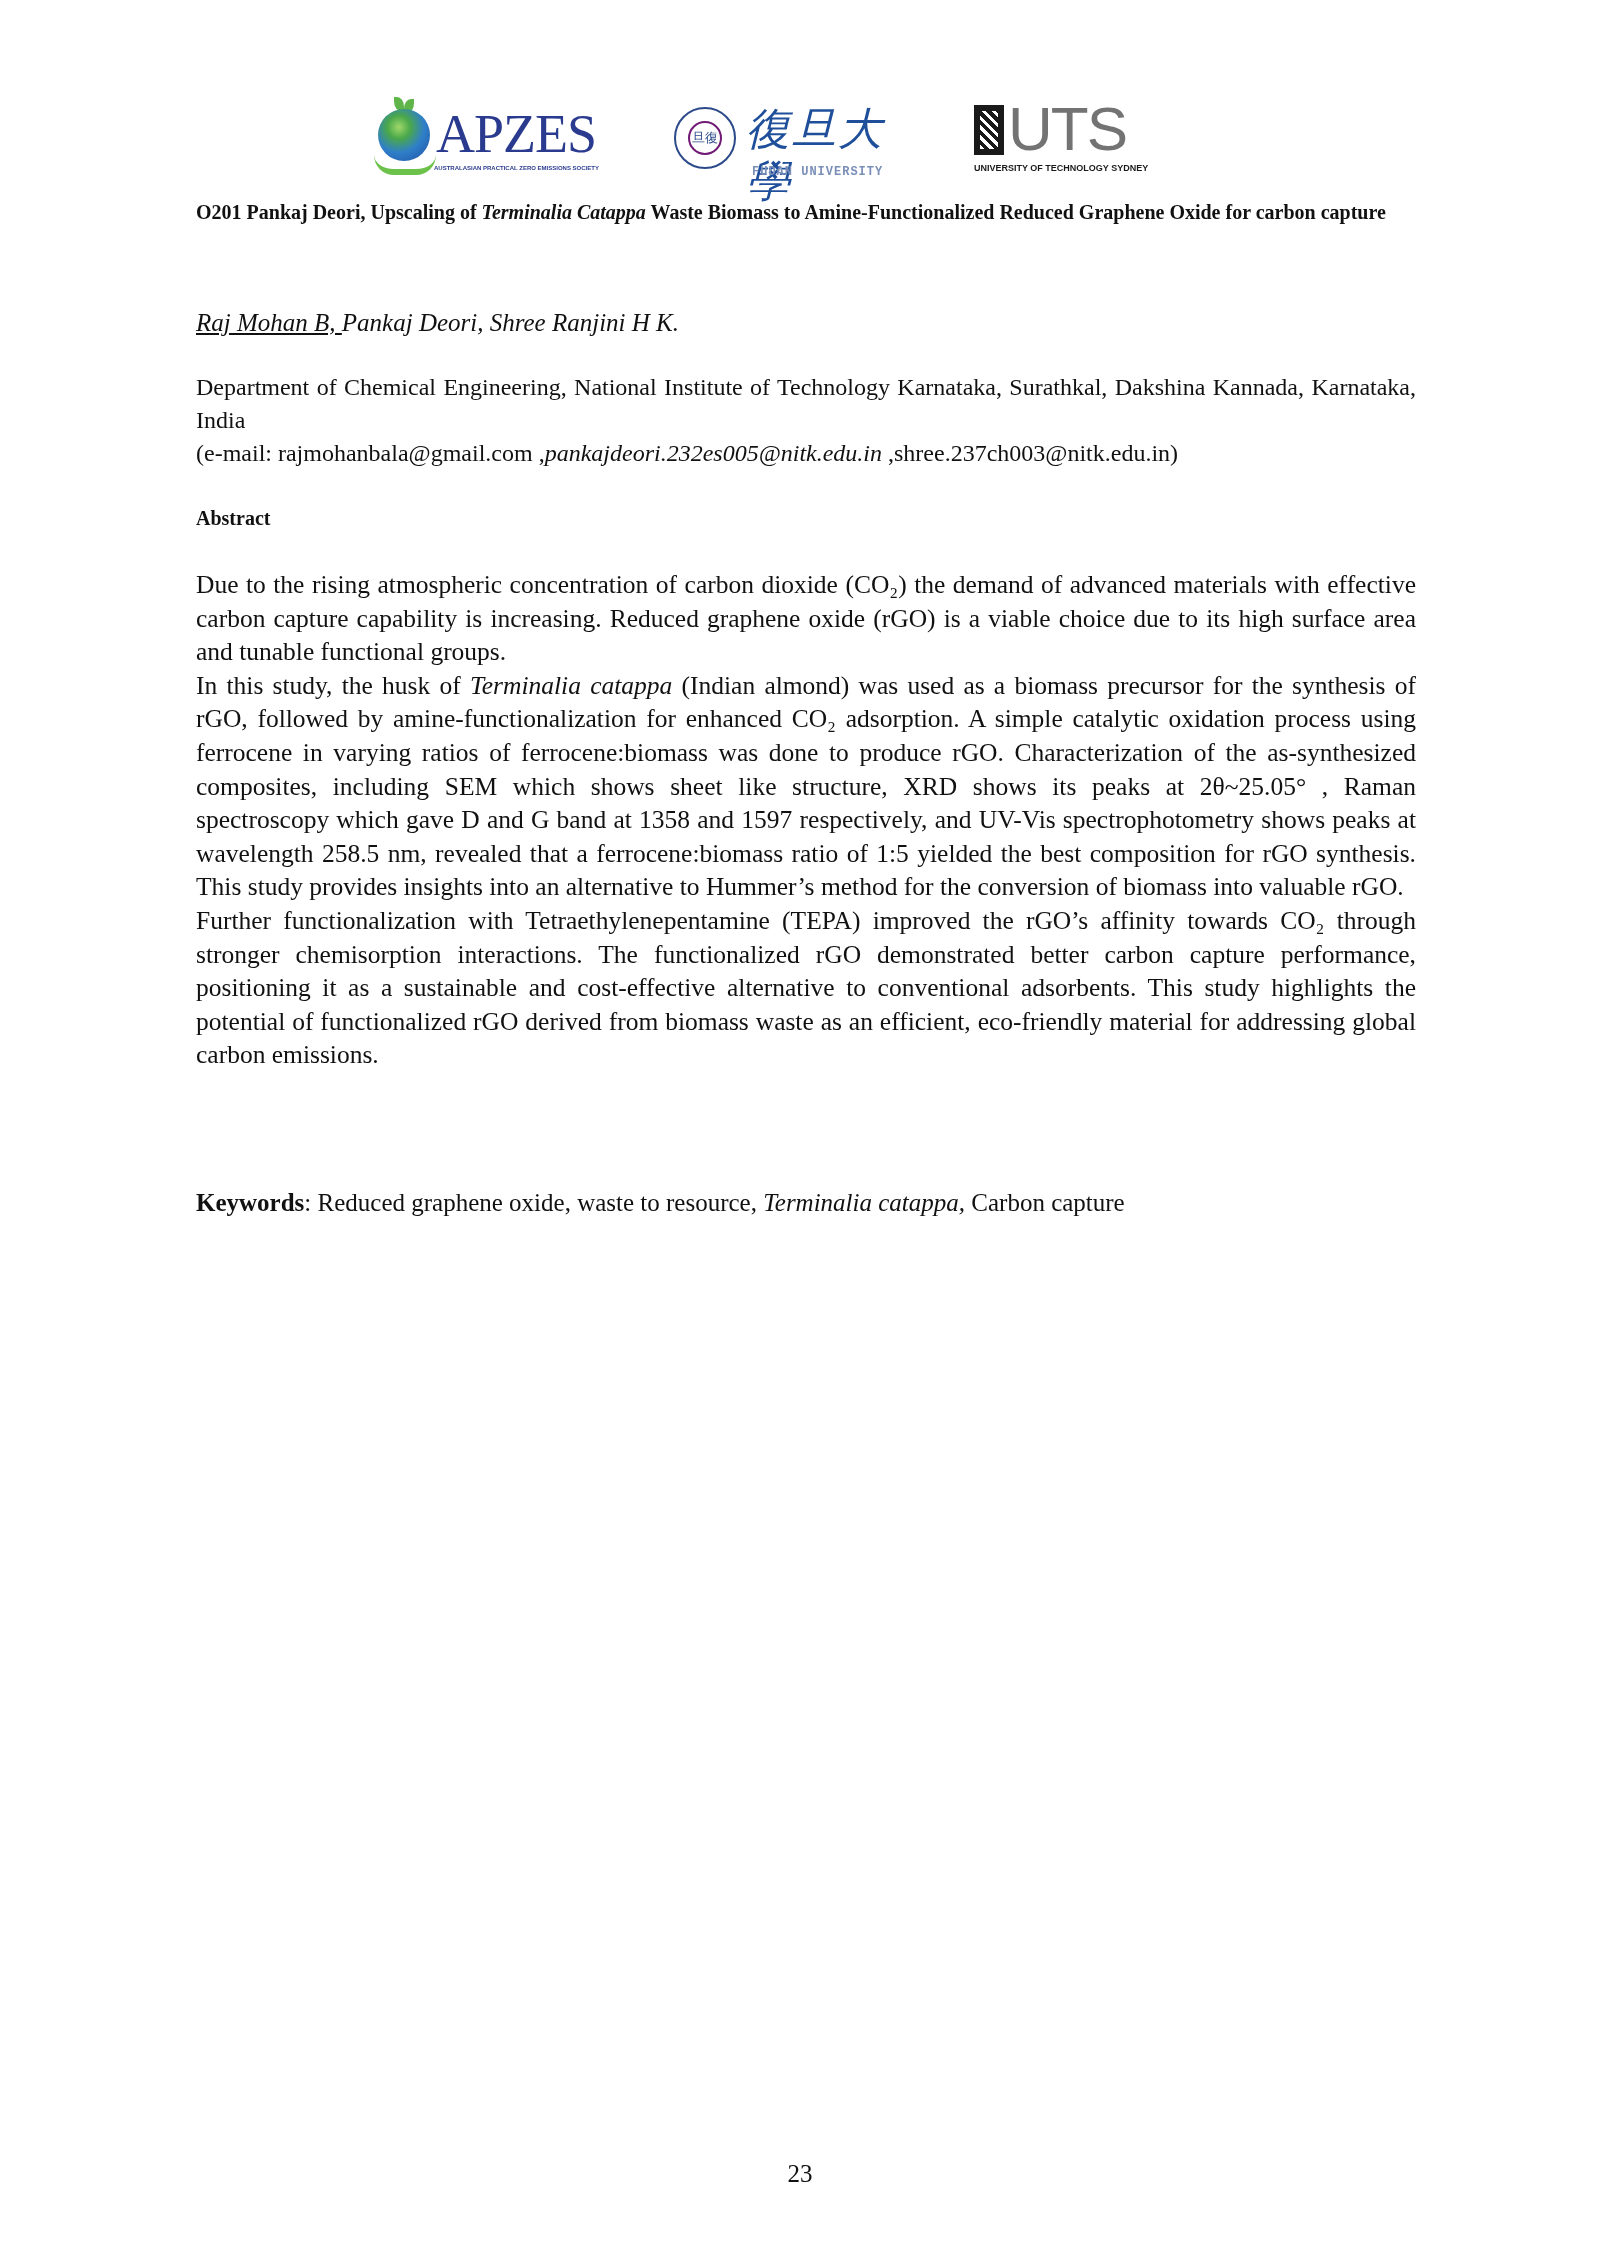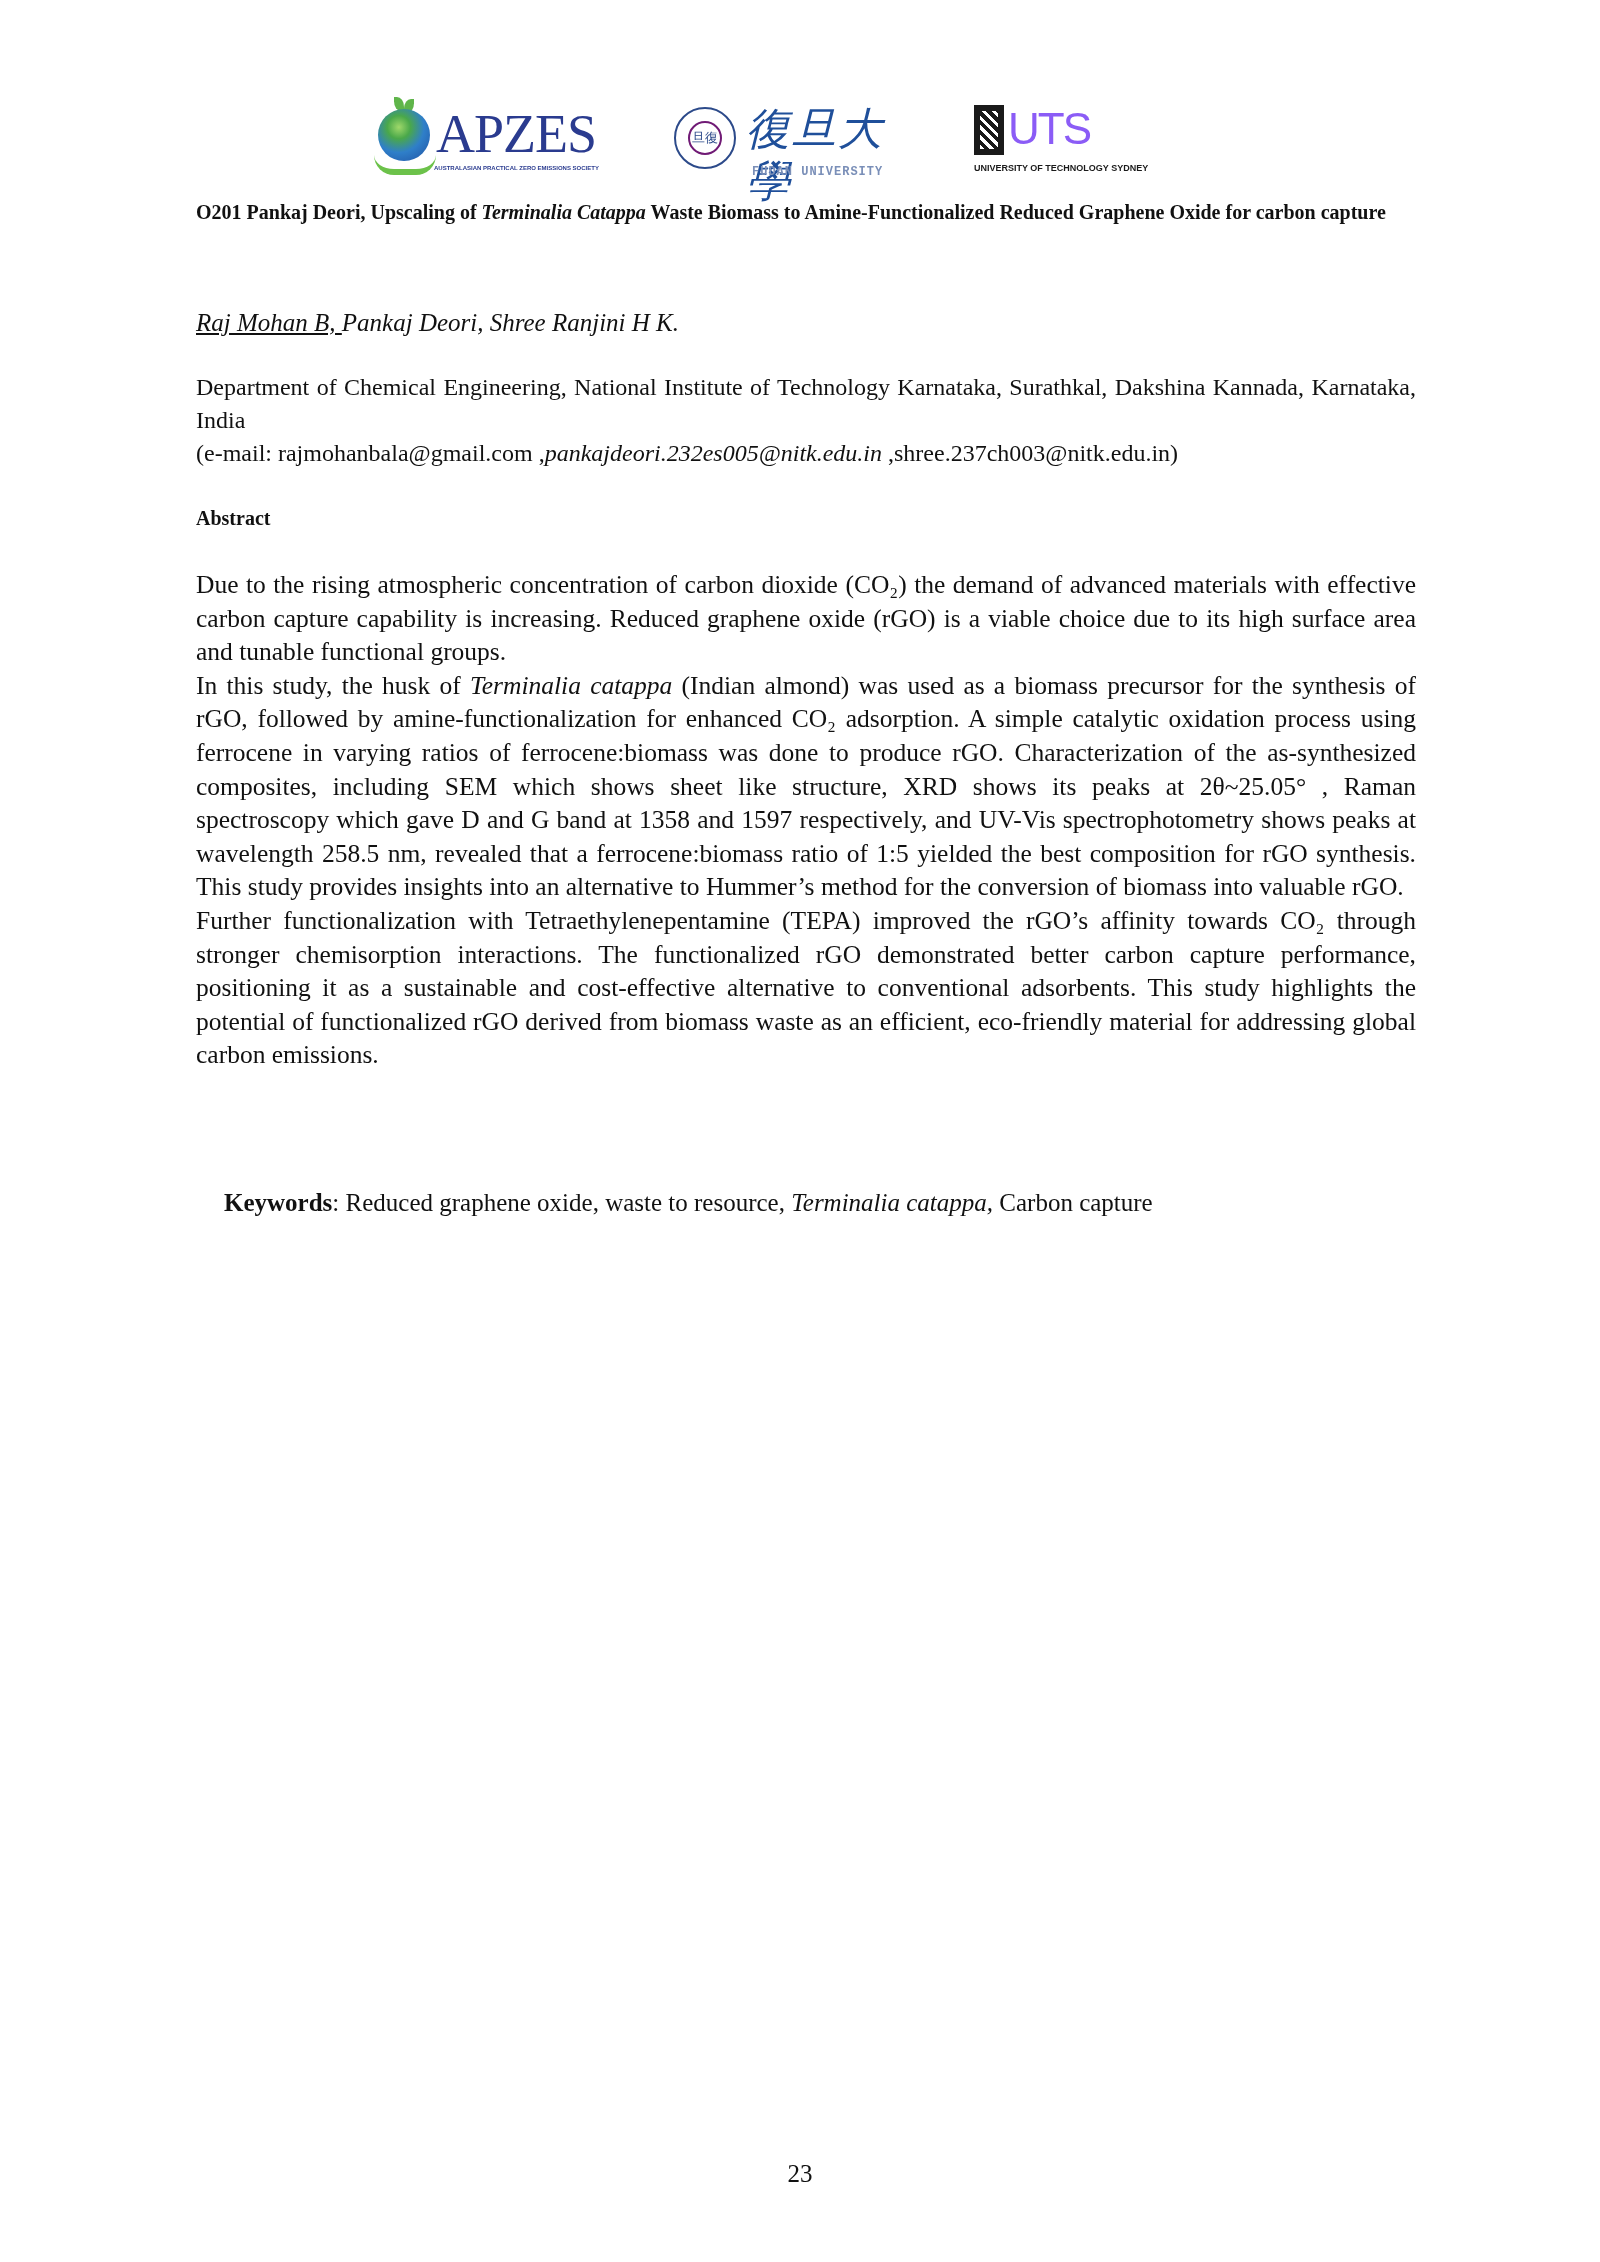--- a/index.html
+++ b/index.html
@@ -18,36 +18,36 @@
     .apzes-text { position: absolute; left: 66px; top: 12px; font-family: "Liberation Serif", serif; font-size: 54px; color: #2a3b8f; letter-spacing: -1px; line-height: 54px; }
     .apzes-sub { position: absolute; left: 64px; top: 70px; font-family: "Liberation Sans", sans-serif; font-size: 6px; color: #2a3b8f; white-space: nowrap; font-weight: bold; }
     .fudan-seal { position: absolute; left: 12px; top: 12px; width: 62px; height: 62px; border-radius: 50%; border: 2px solid #2c4a8a; box-sizing: border-box; }
     .fudan-seal-inner { position: absolute; left: 12px; top: 12px; width: 34px; height: 34px; border-radius: 50%; border: 2px solid #701a75; box-sizing: border-box;
       font-size: 13px; color: #2c4a8a; text-align: center; line-height: 30px; font-family: "DejaVu Sans", sans-serif; }
     .fudan-chinese { position: absolute; left: 84px; top: 8px; font-size: 44px; color: #1f4f9a; font-style: italic; line-height: 52px; font-family: "DejaVu Serif", serif; letter-spacing: 2px; }
     .fudan-sub { position: absolute; left: 90px; top: 70px; font-size: 12px; color: #7a8fb8; font-family: Liberation Mono, monospace; letter-spacing: 1px; font-weight: bold; }
     .uts-mark { position: absolute; left: 4px; top: 10px; width: 30px; height: 50px; background: #1a1a1a; }
     .uts-mark::before { content: ""; position: absolute; left: 6px; top: 6px; width: 18px; height: 38px;
       background: repeating-linear-gradient(45deg, #ffffff 0 3px, #1a1a1a 3px 7px); }
-    .uts-text { position: absolute; left: 38px; top: 4px; font-family: "Liberation Sans", sans-serif; font-size: 44px; color: #8b5cf6; line-height: 60px; letter-spacing: -2px; }
+    .uts-text { position: absolute; left: 38px; top: 4px; font-family: "Liberation Sans", sans-serif; font-size: 62px; color: #737373; line-height: 60px; letter-spacing: -2px; }
     .uts-sub { position: absolute; left: 4px; top: 68px; font-family: "Liberation Sans", sans-serif; font-size: 9px; font-weight: bold; color: #1a1a1a; white-space: nowrap; }
 
     .content { position: absolute; left: 196px; top: 0; width: 1220px; }
     .title { position: absolute; top: 196px; left: 0; width: 1220px; font-weight: bold; font-size: 20px; line-height: 33px; text-align: justify; text-align-last: left; }
     .title i { font-style: italic; }
     .authors { position: absolute; top: 306px; left: 0; font-style: italic; font-size: 25px; line-height: 33px; }
     .authors u { text-decoration: underline; }
     .affil { position: absolute; top: 371px; left: 0; width: 1220px; font-size: 24px; line-height: 33px; text-align: justify; text-align-last: left; }
     .affil .line { display: block; }
     .affil i { font-style: italic; }
     .abstract-h { position: absolute; top: 502px; left: 0; font-weight: bold; font-size: 20px; line-height: 33px; }
     .body { position: absolute; top: 568px; left: 0; width: 1220px; font-size: 25.5px; line-height: 33.6px; }
     .body p { margin: 0; text-align: justify; }
     .body i { font-style: italic; }
-    .keywords { position: absolute; top: 1186px; left: 0; font-size: 25px; line-height: 33px; margin-left: 28px; }
+    .keywords { position: absolute; top: 1186px; left: 0; font-size: 25px; line-height: 33px; }
     .keywords b { font-weight: bold; }
     .keywords i { font-style: italic; }
     .page-num { position: absolute; top: 2160px; left: 0; width: 1600px; text-align: center; font-size: 25px; }
   </style>
 </head>
 <body>
 
 <div class="logos">
   <div class="logo apzes">
     <div class="apzes-leaf"></div>

